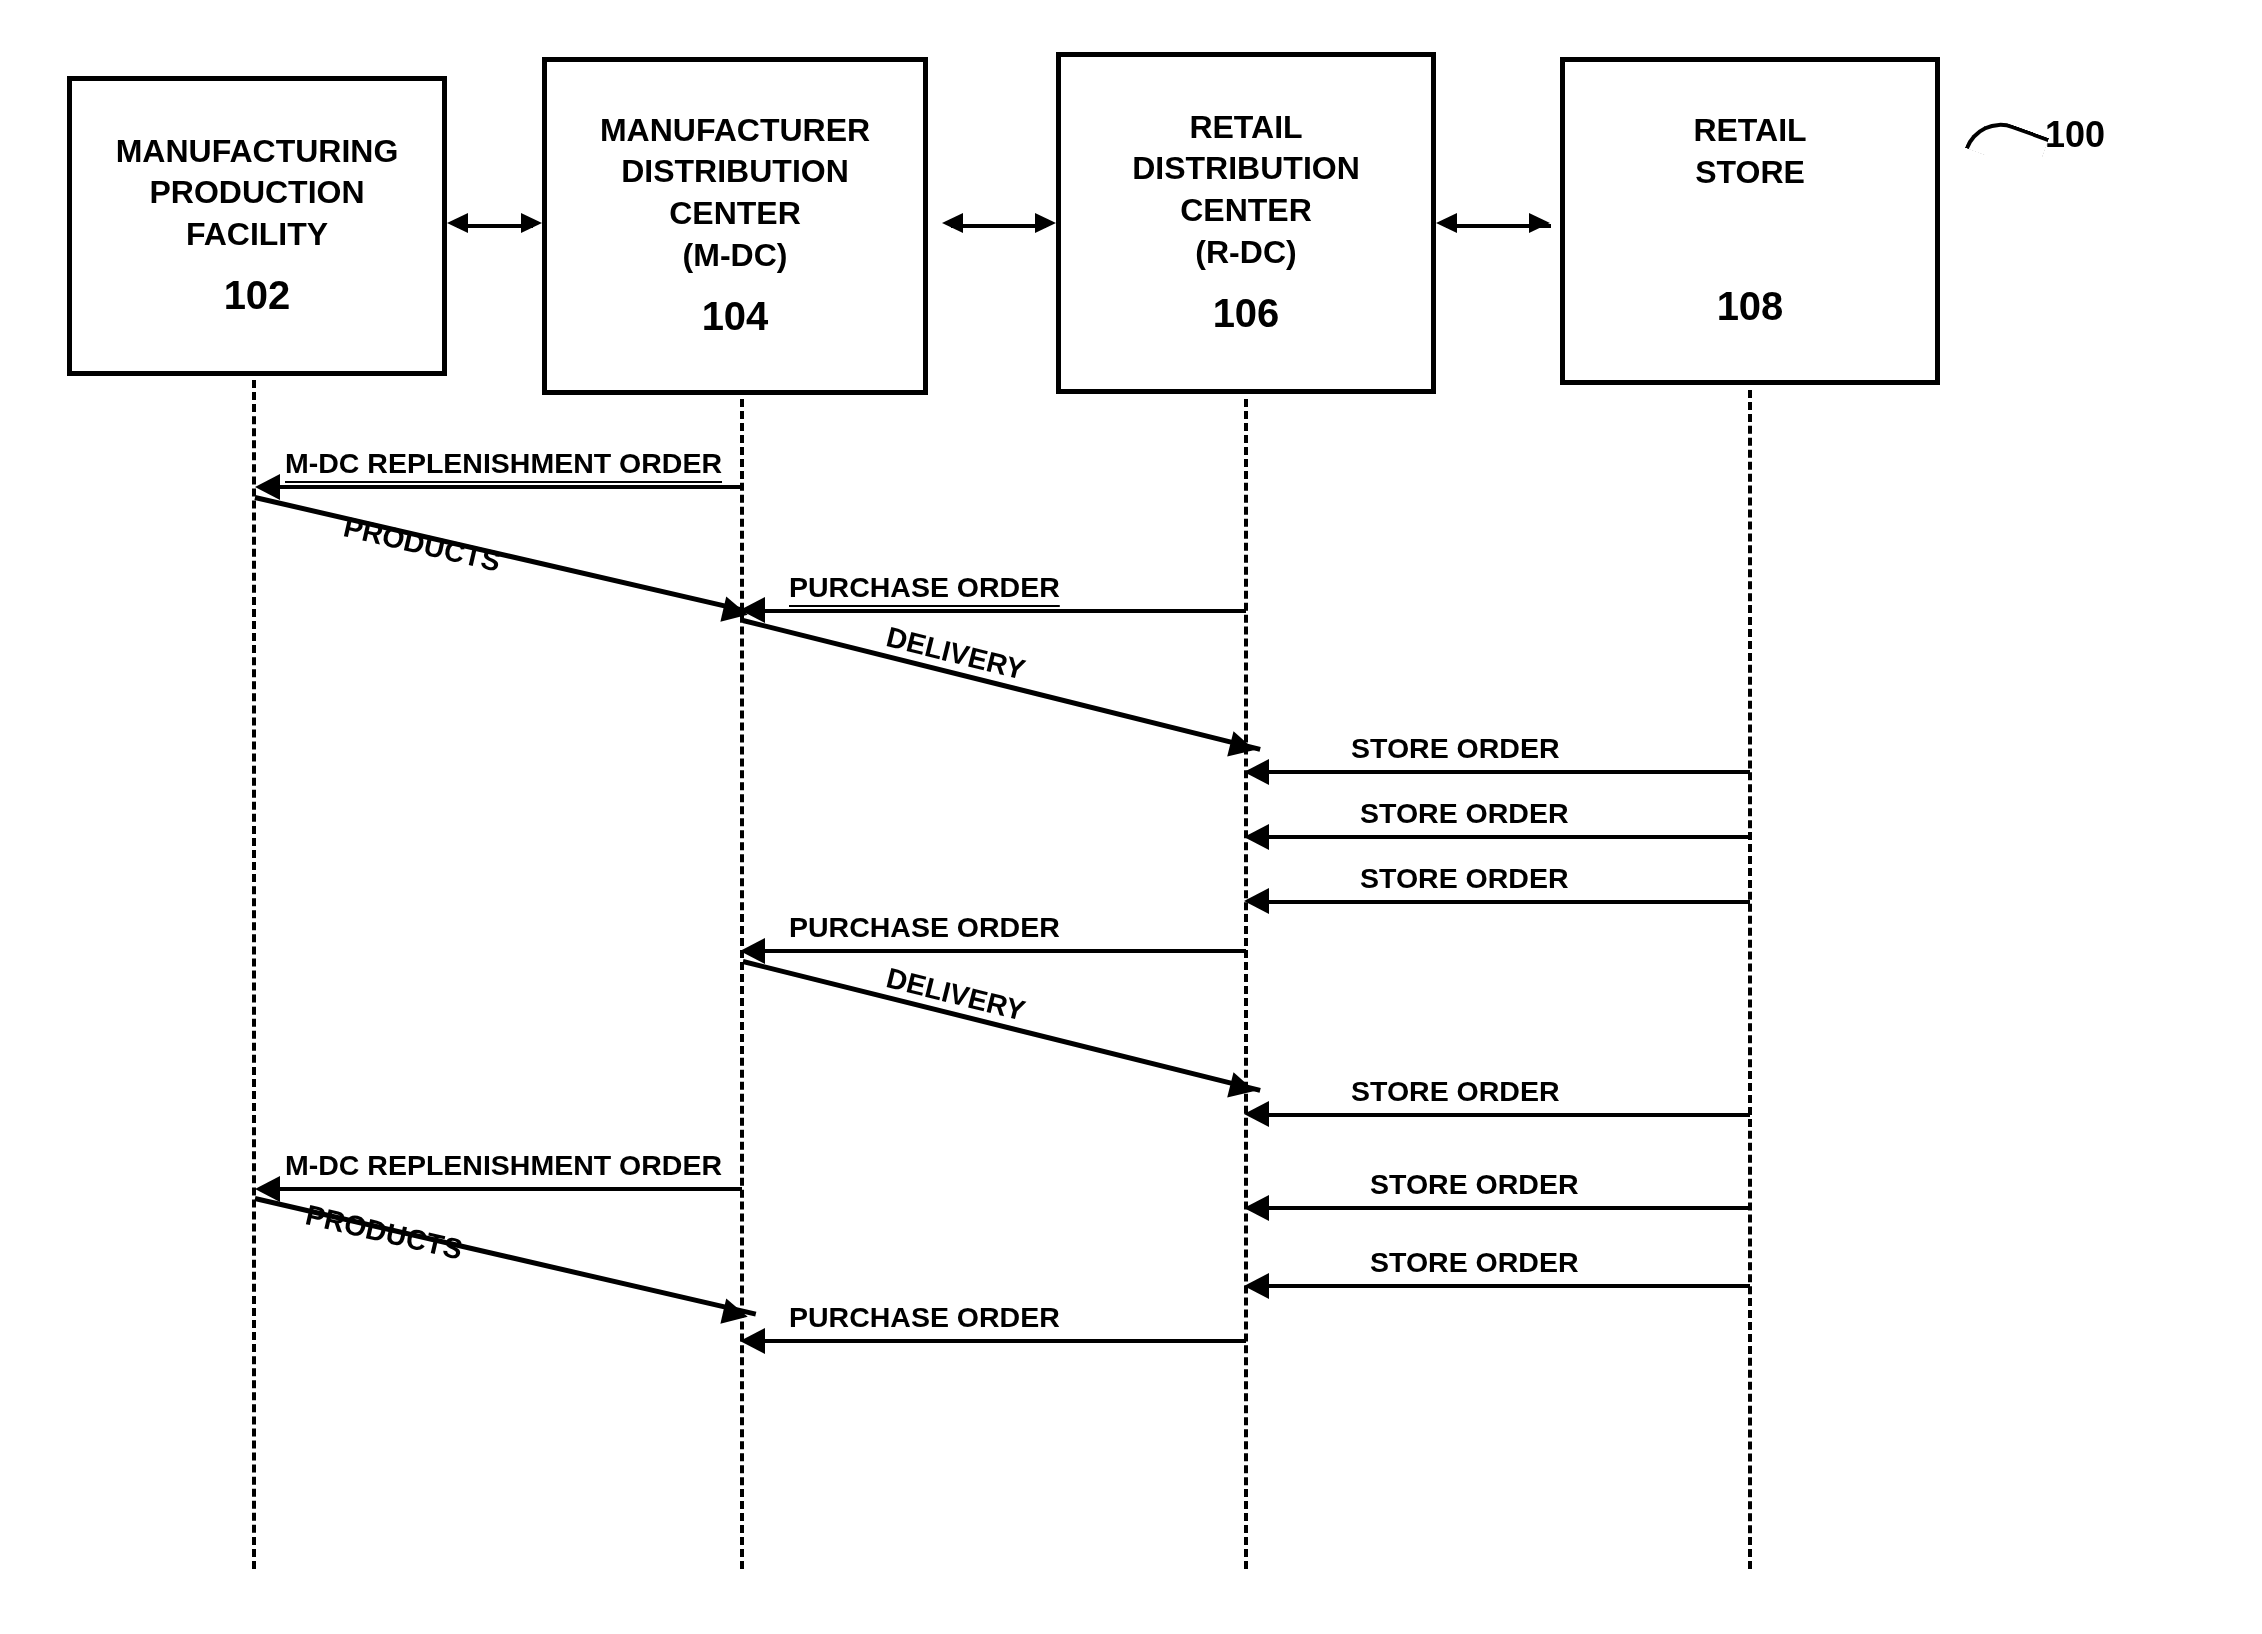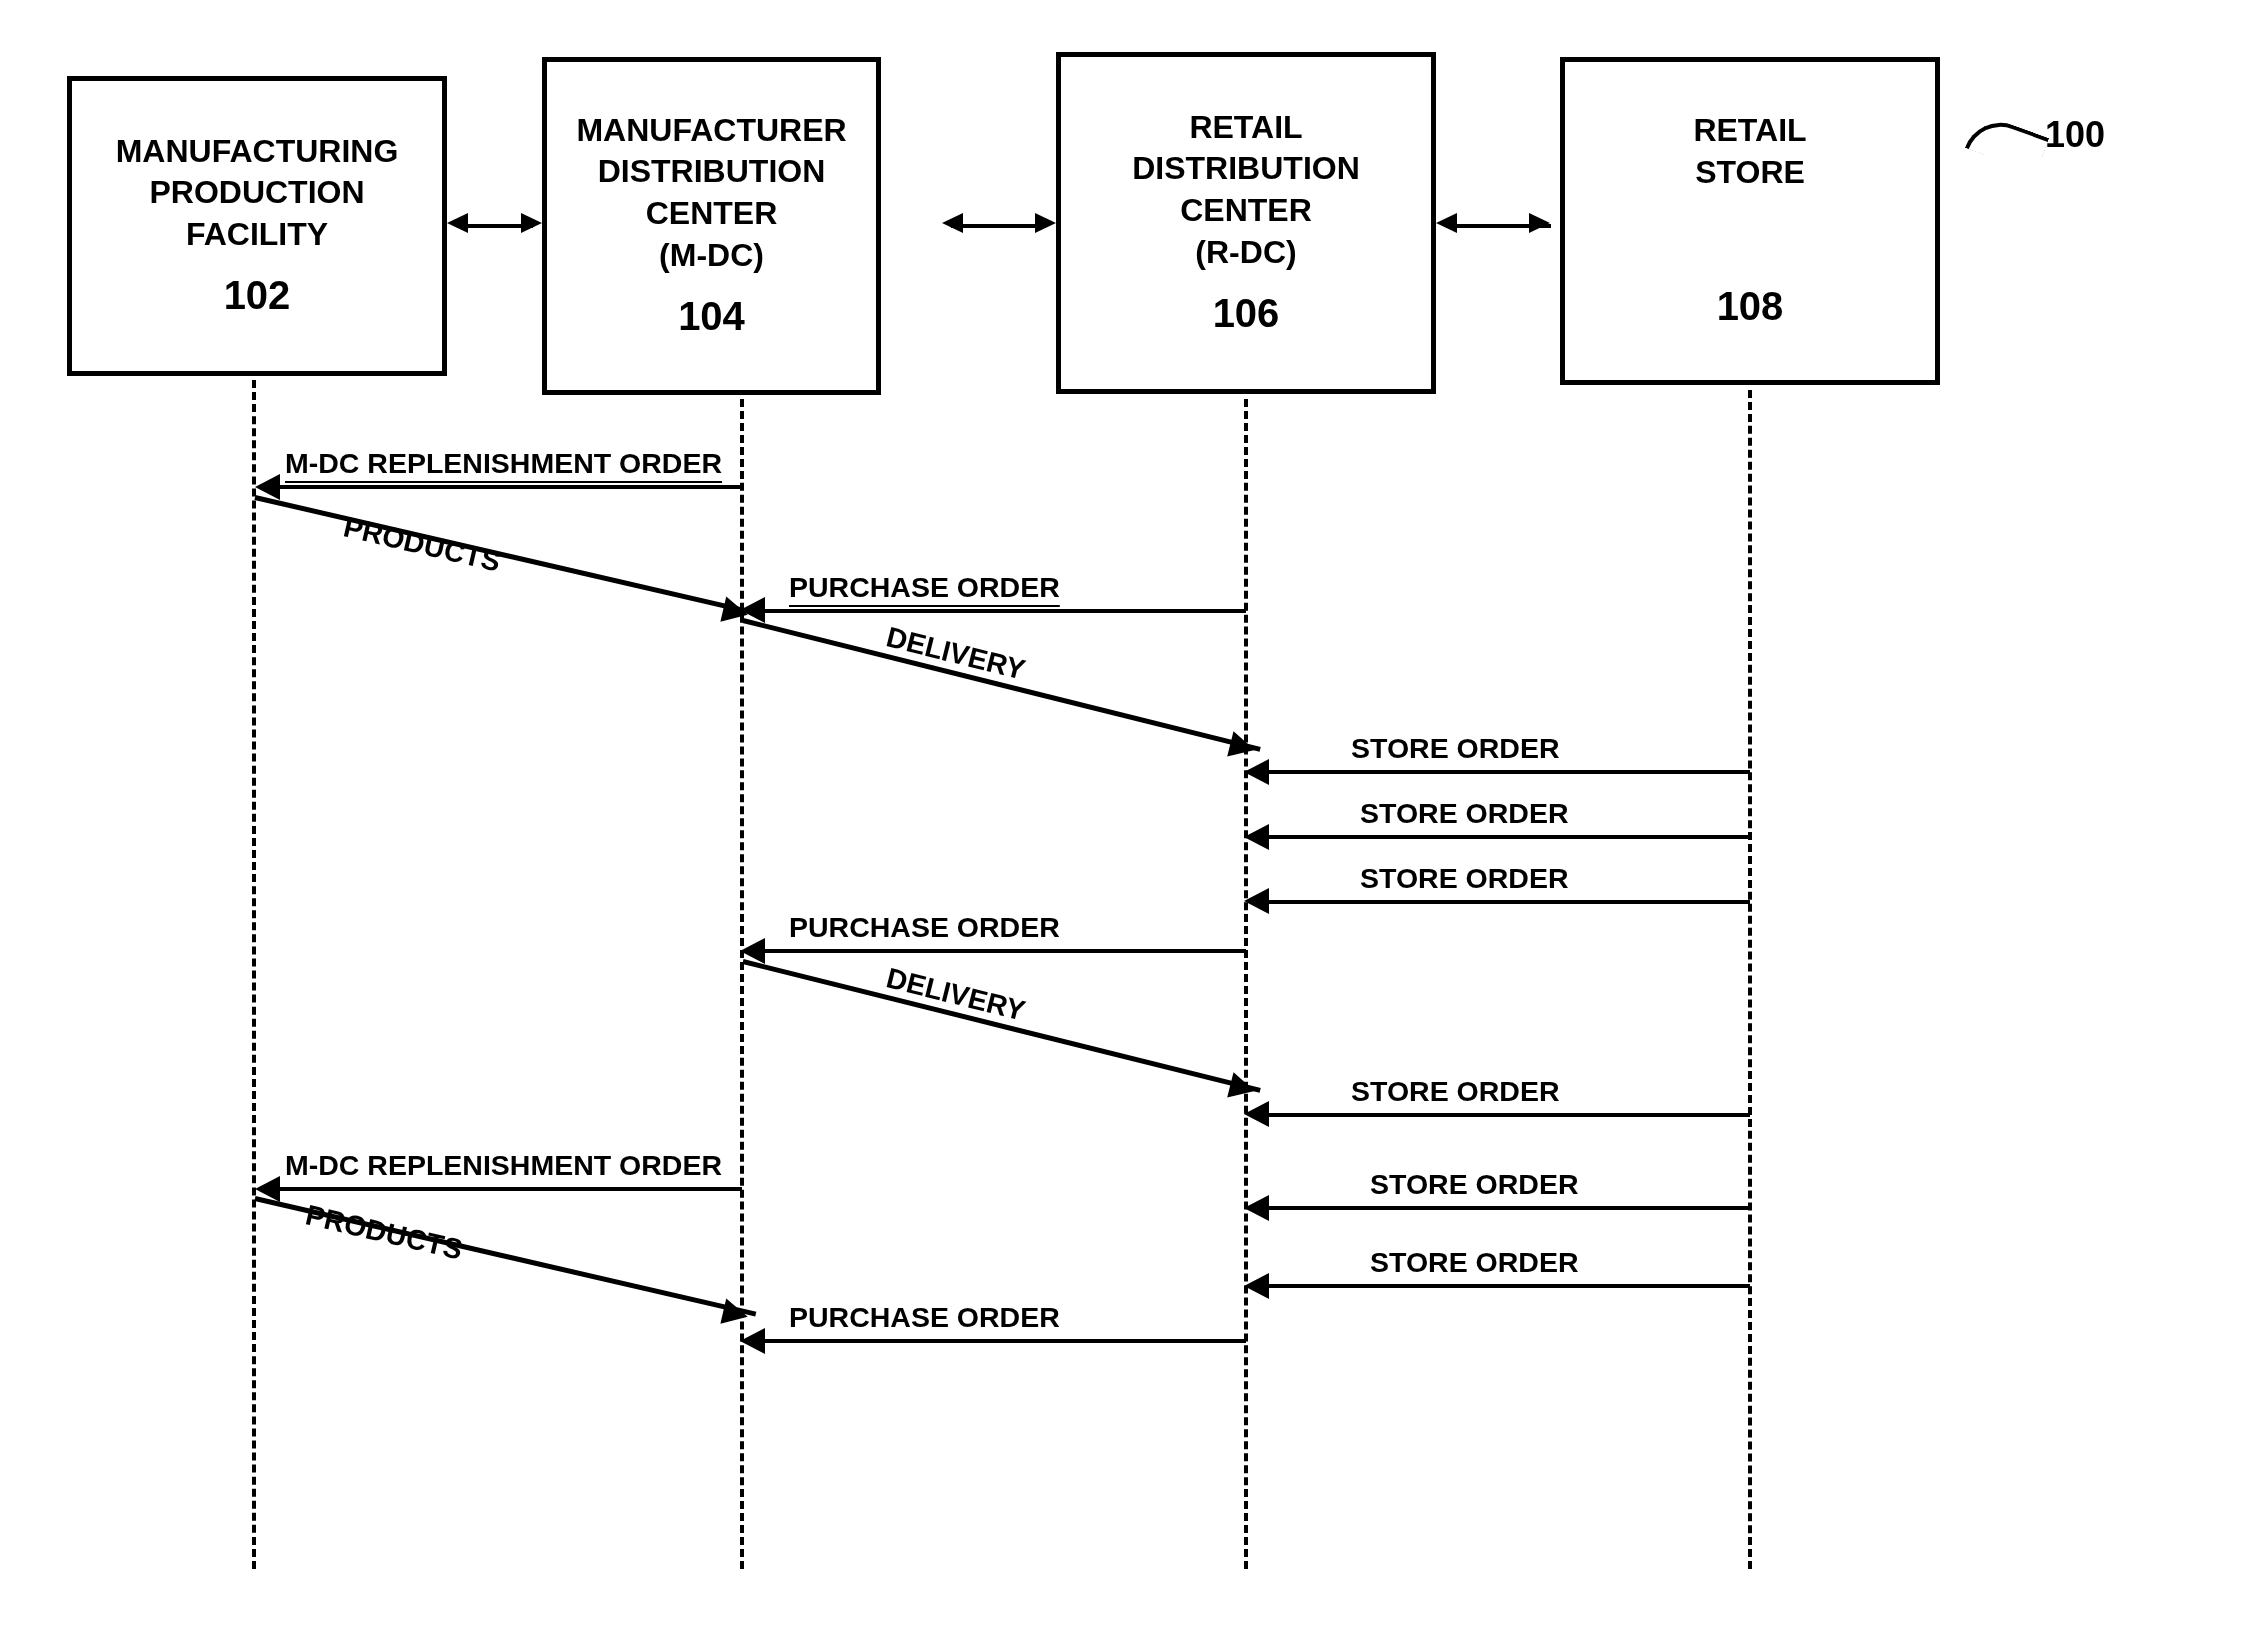--- a/index.html
+++ b/index.html
@@ -87,21 +87,21 @@
 
 <div class="canvas">
 
   <div class="box" style="left:67px;  top:76px;  width:380px; height:300px;">
     <div>MANUFACTURING</div>
     <div>PRODUCTION</div>
     <div>FACILITY</div>
     <div class="refnum">102</div>
   </div>
 
-  <div class="box" style="left:542px; top:57px;  width:339px; height:338px;">
+  <div class="box" style="left:542px; top:57px;  width:386px; height:338px;">
     <div>MANUFACTURER</div>
     <div>DISTRIBUTION</div>
     <div>CENTER</div>
     <div>(M-DC)</div>
     <div class="refnum">104</div>
   </div>
 
   <div class="box" style="left:1056px; top:52px; width:380px; height:342px;">
     <div>RETAIL</div>
     <div>DISTRIBUTION</div>

